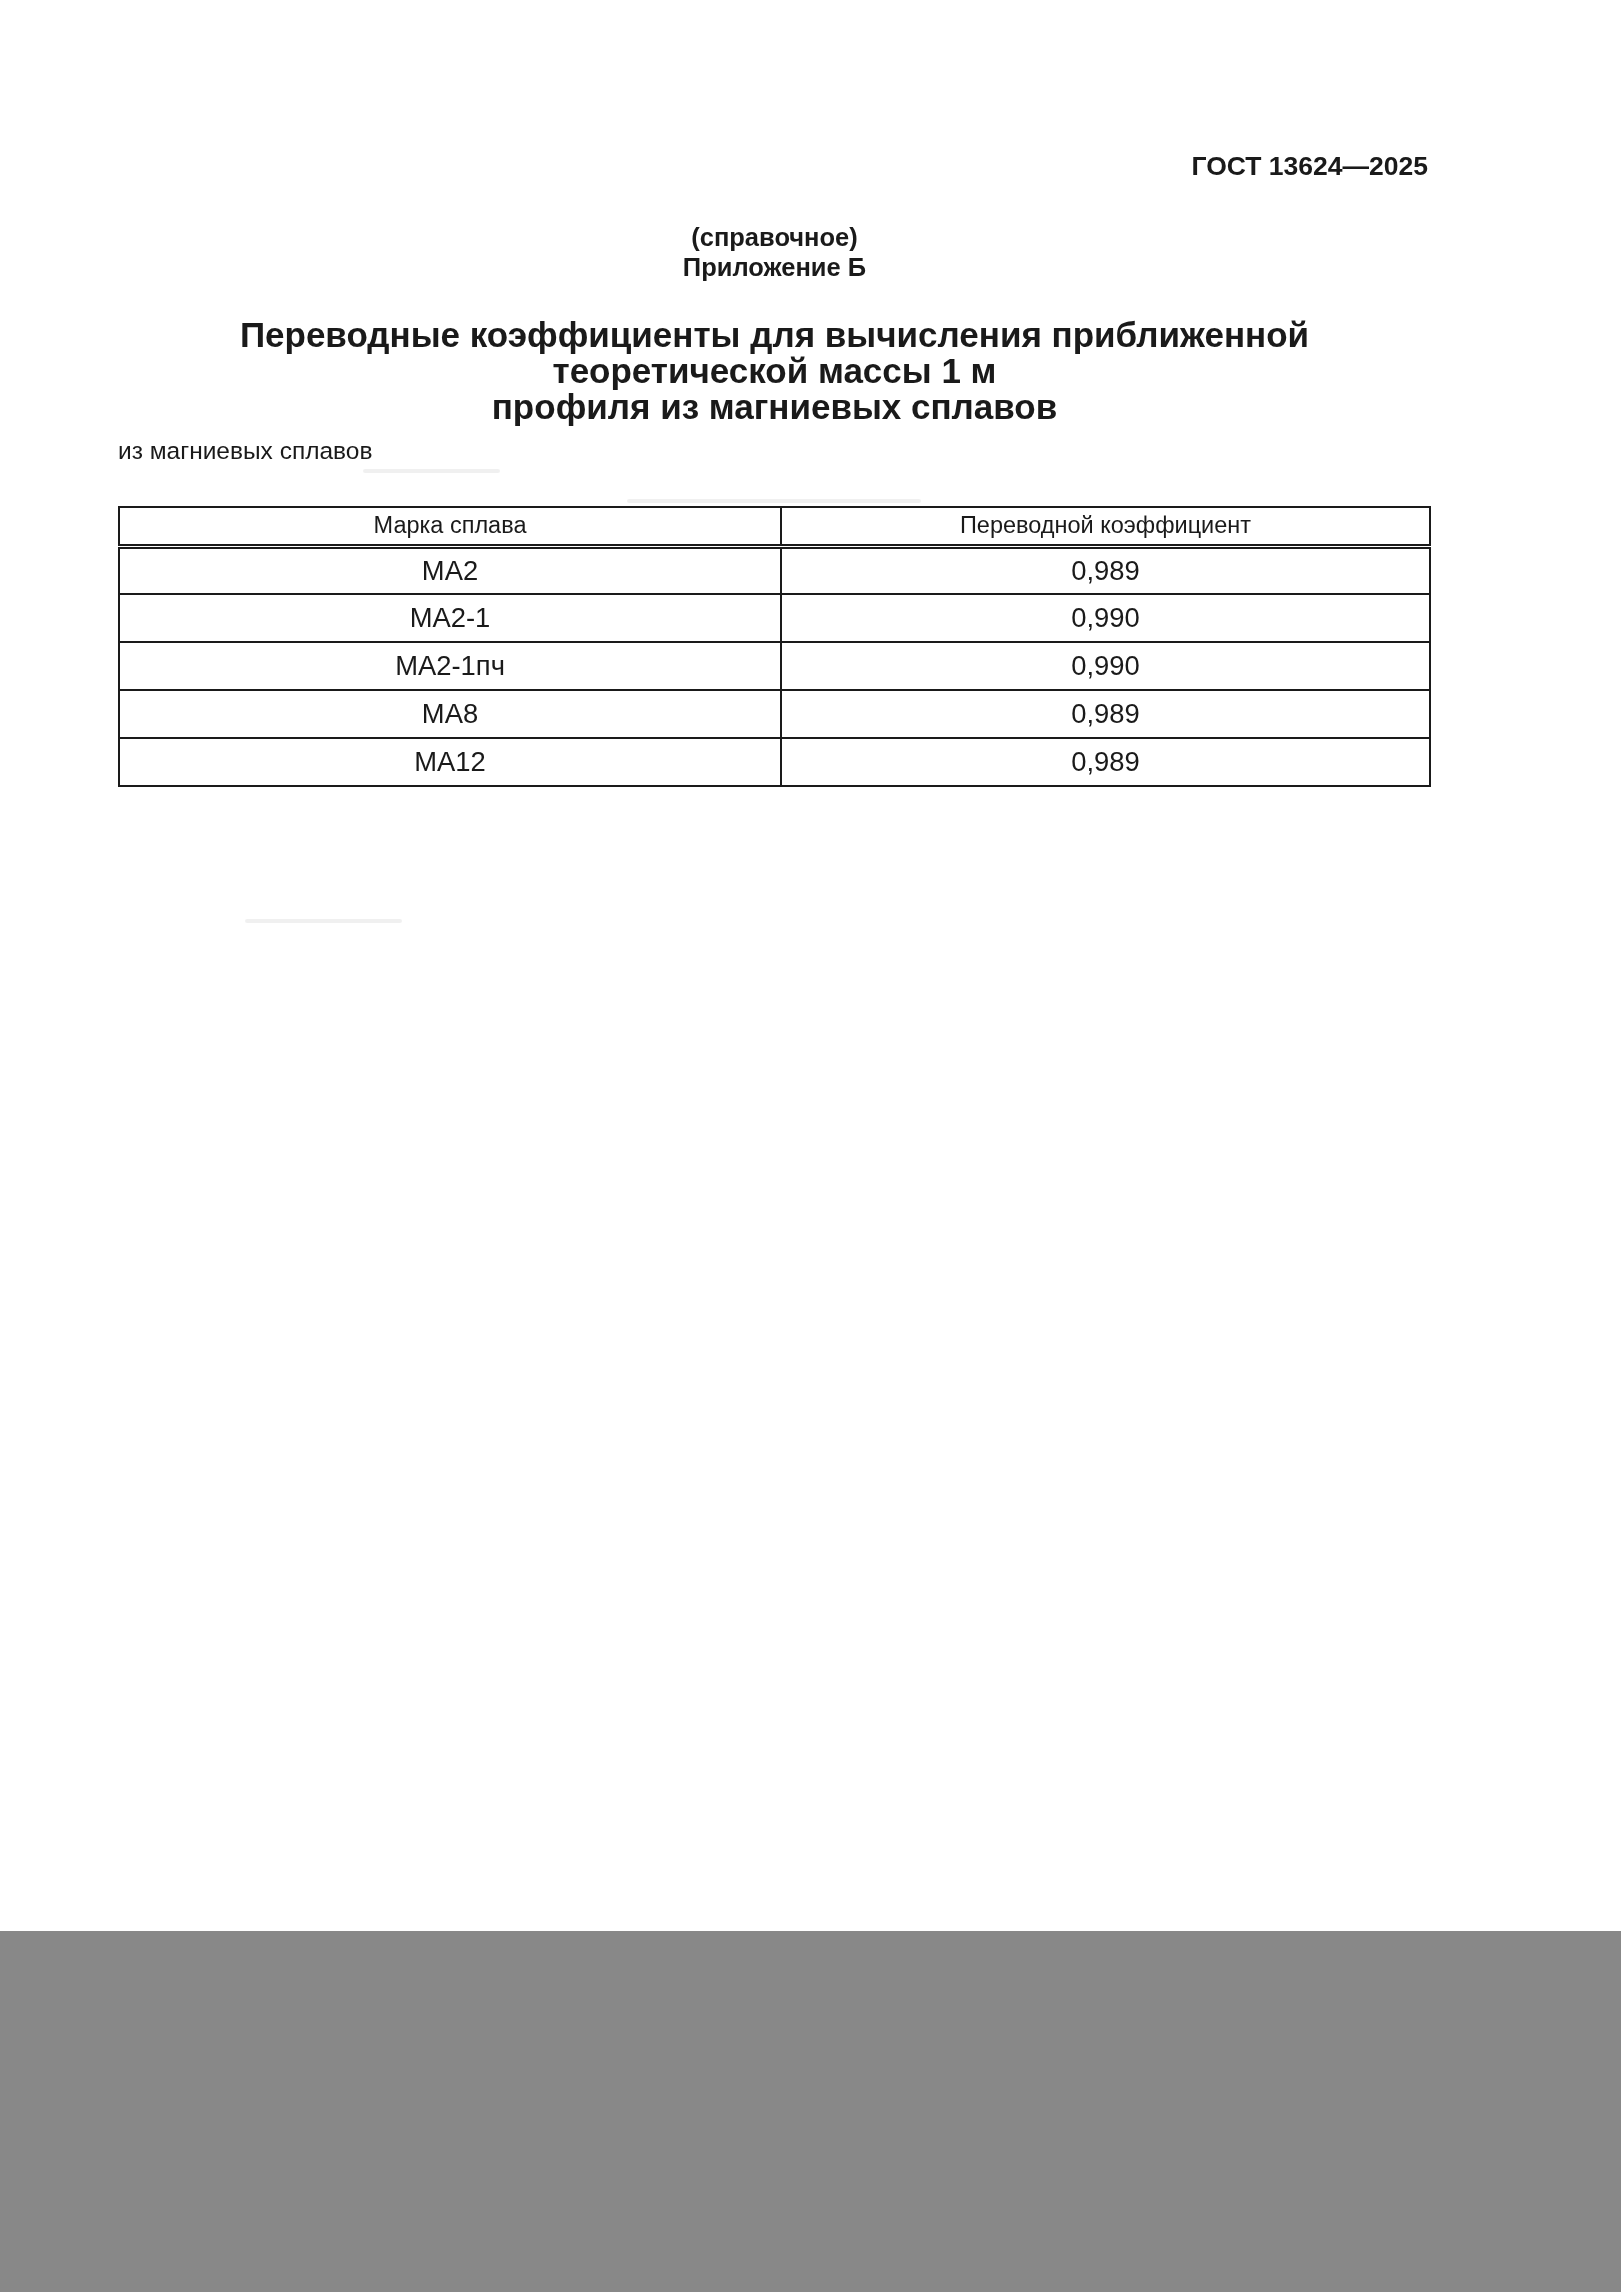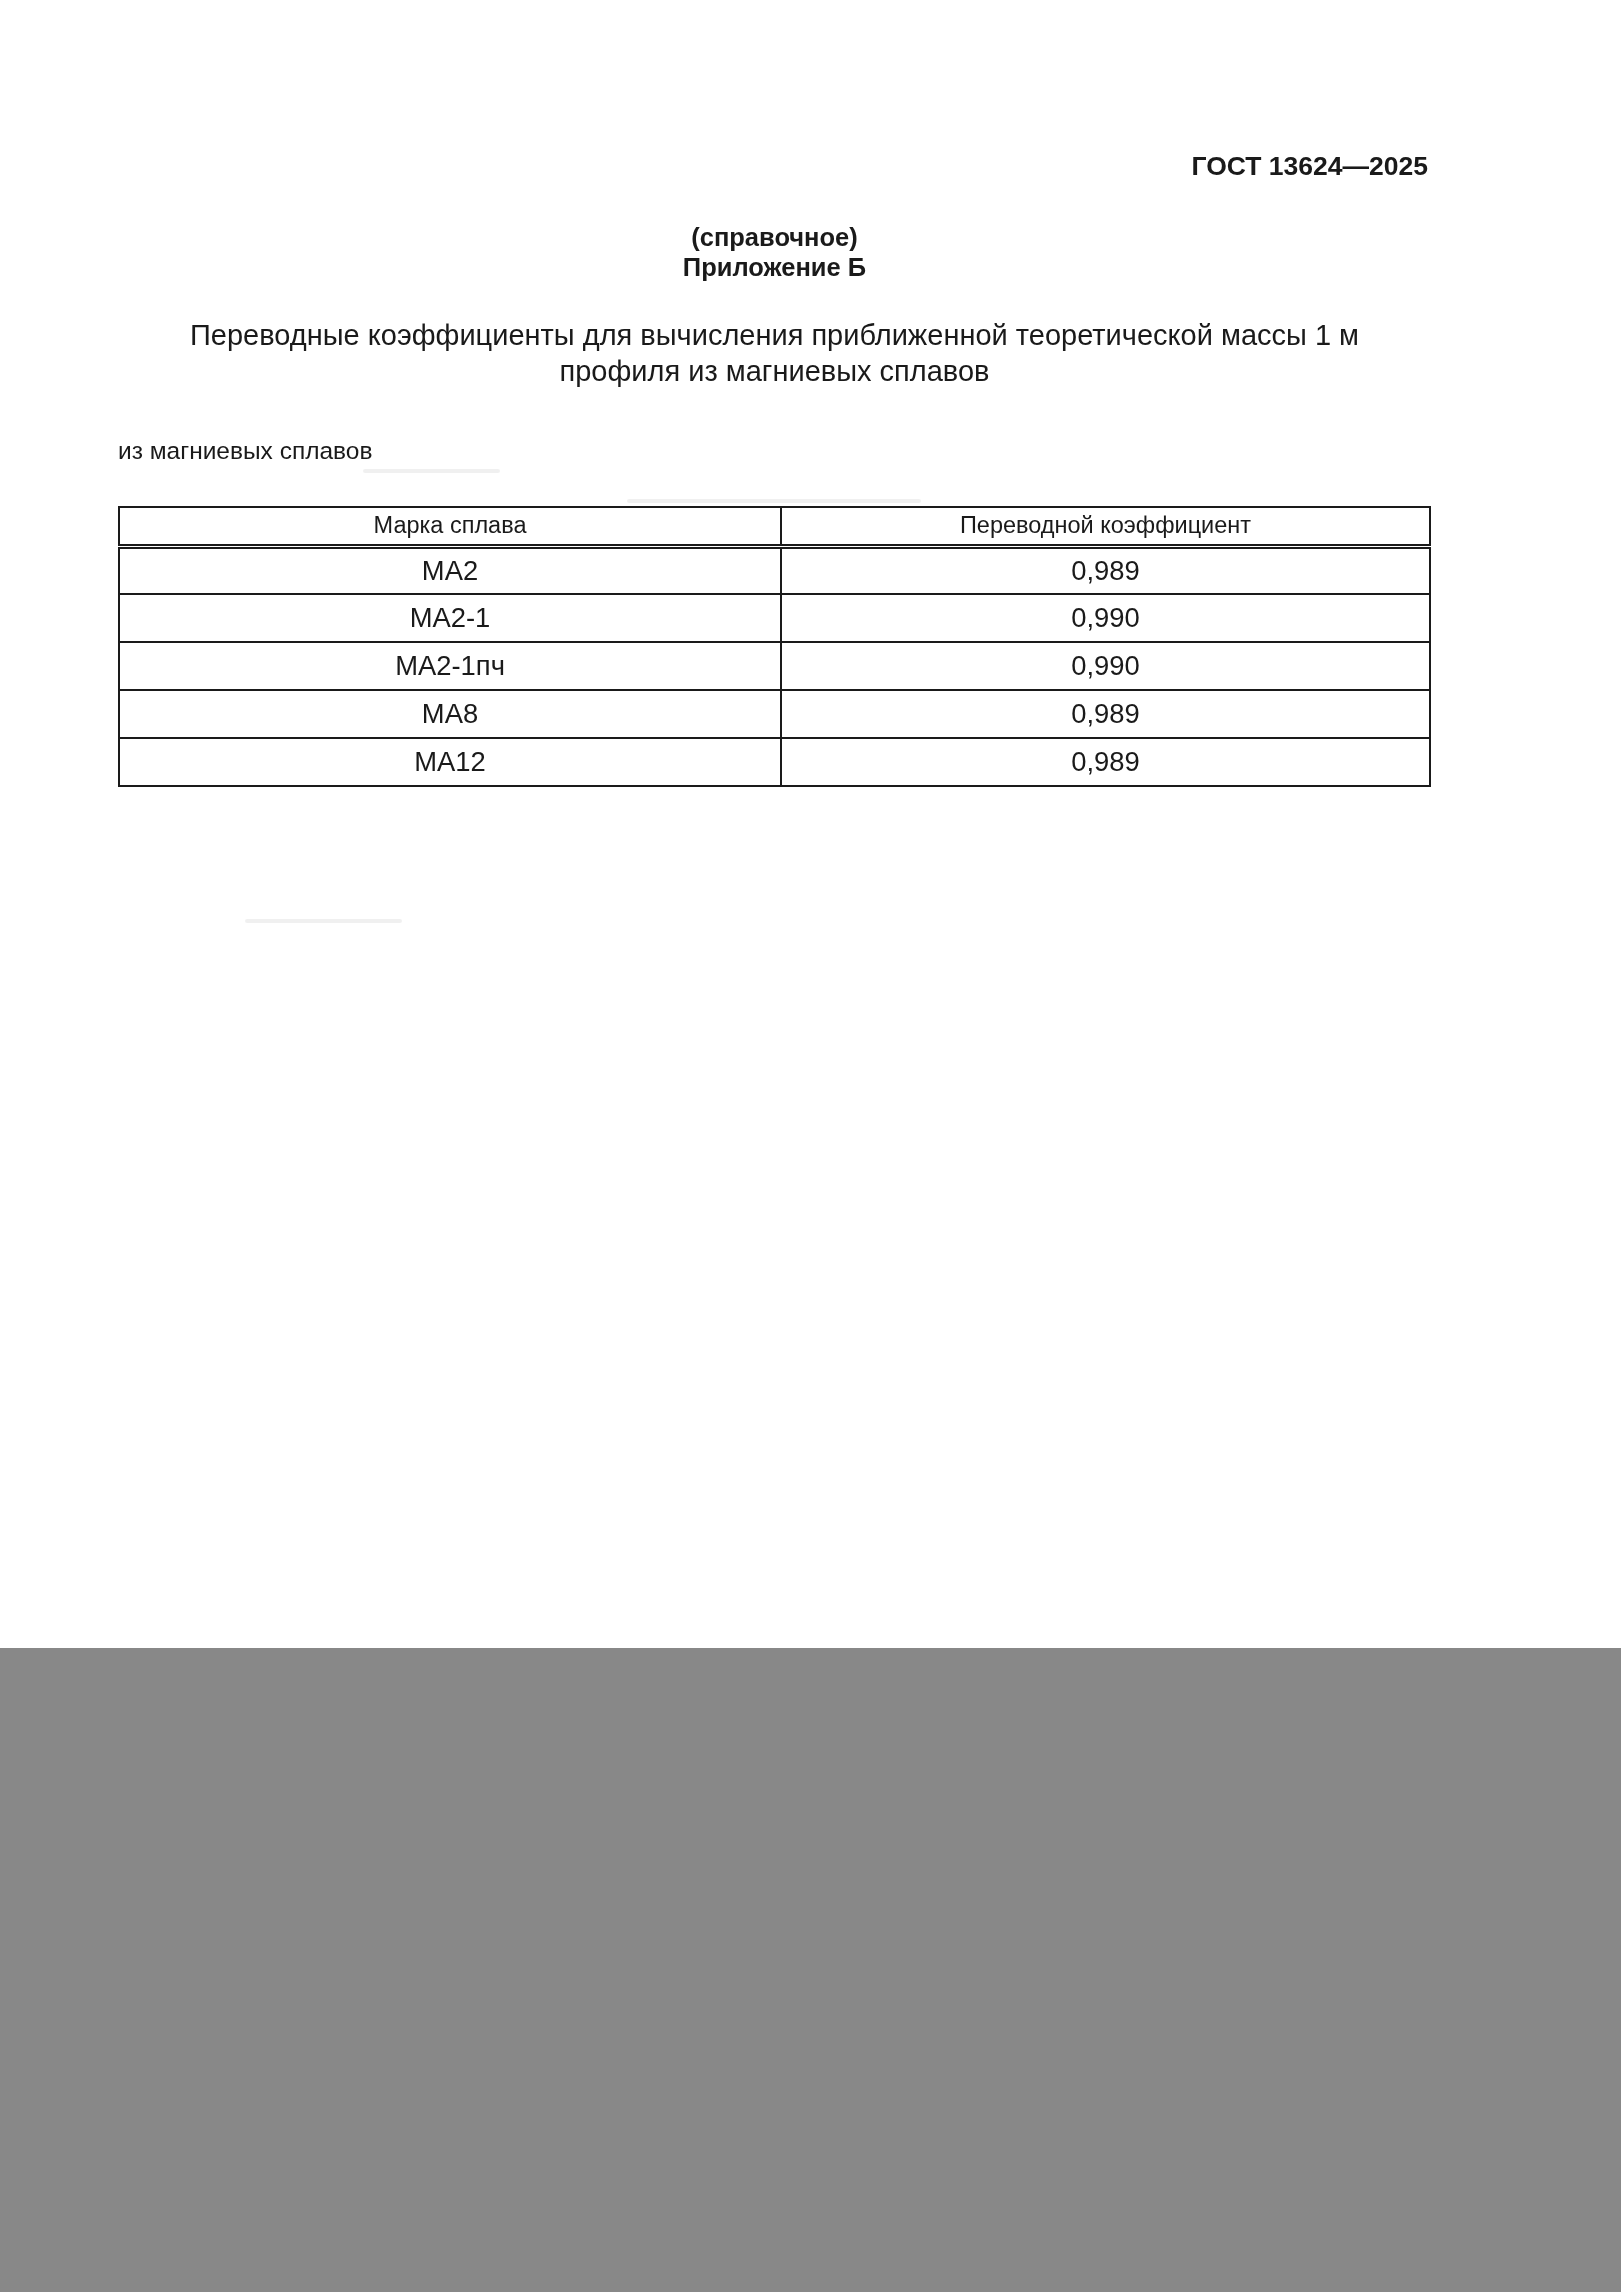--- a/index.html
+++ b/index.html
@@ -5,21 +5,21 @@
   :root{
     --ink:#1a1a1a;
     --paper:#ffffff;
   }
   *{margin:0;padding:0;box-sizing:border-box;}
   html,body{background:#888;}
   body{font-family:"Liberation Sans", sans-serif;color:var(--ink);}
   .page{
     position:relative;
     width:1621px;
-    height:1648px;
+    height:1931px;
     background:var(--paper);
     margin:0 auto;
     overflow:hidden;
   }
   
   .doc-number{
     position:absolute;
     top:151px;
     right:193px;
     font-size:26.5px;
@@ -38,23 +38,23 @@
     line-height:30px;
     font-weight:bold;
   }
   
   .doc-title{
     position:absolute;
     top:317px;
     left:118px;
     width:1313px;
     text-align:center;
-    font-size:29px;
+    font-size:35px;
     line-height:36px;
-    font-weight:normal;
+    font-weight:bold;
   }
   
   .table-caption{
     position:absolute;
     top:435px;
     left:118px;
     width:1313px;
     font-size:24.5px;
     line-height:31px;
     font-weight:normal;

